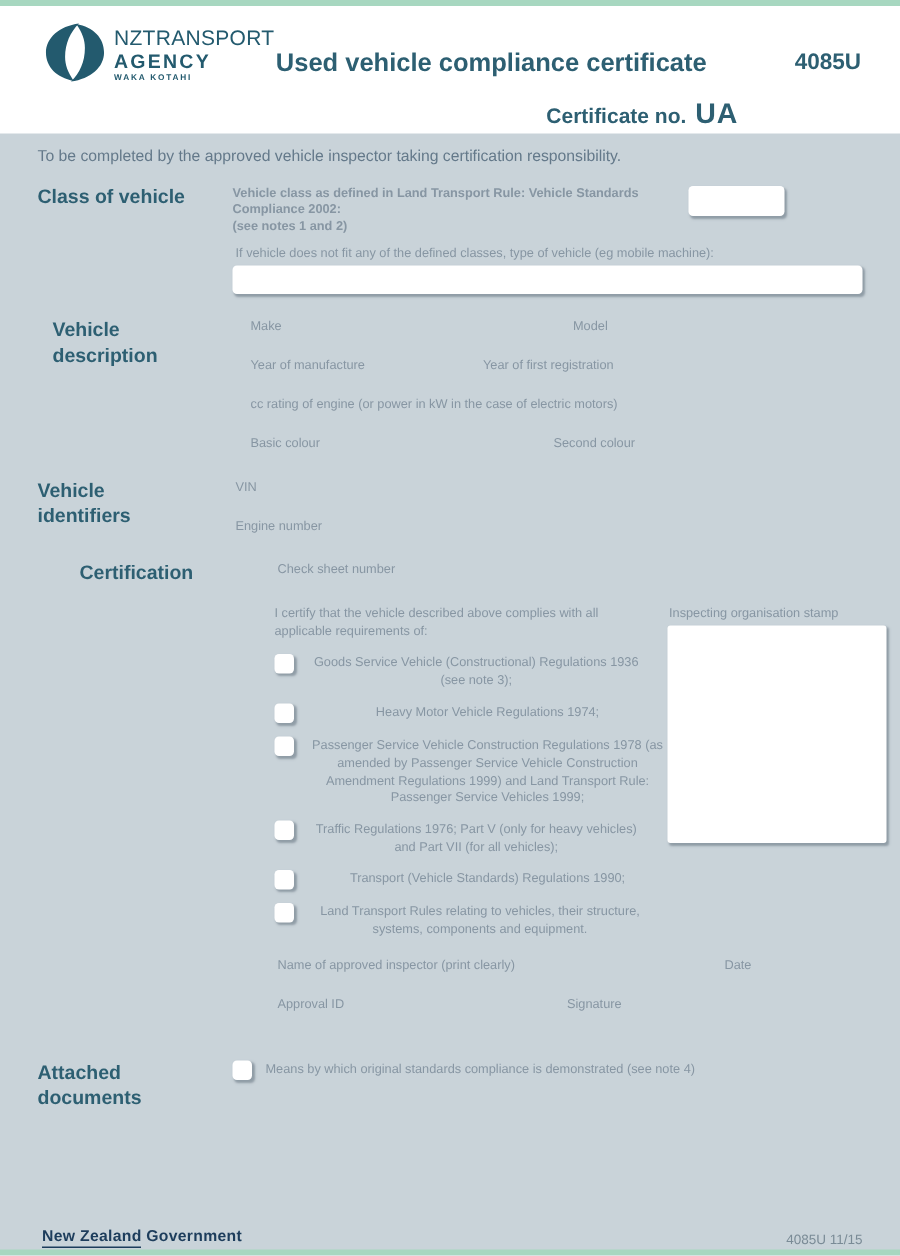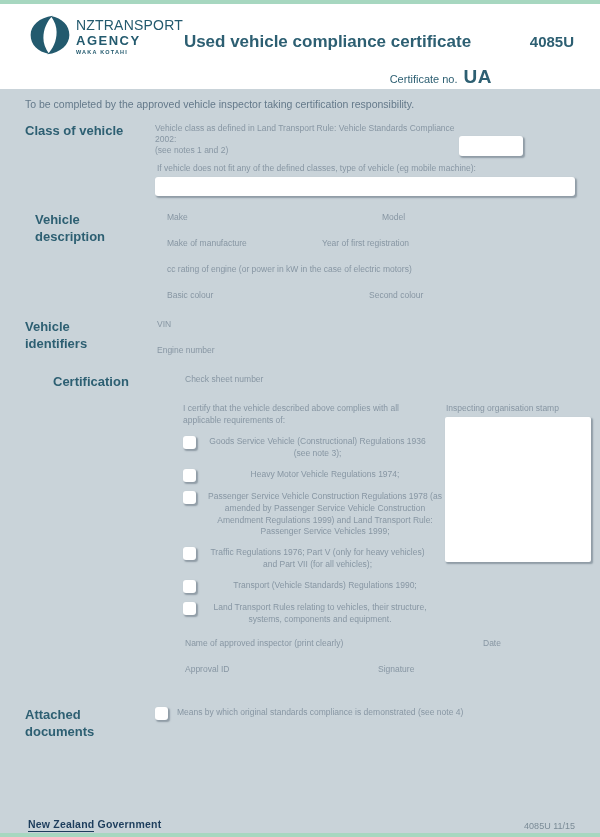--- a/index.html
+++ b/index.html
@@ -30,21 +30,21 @@
     text-align:center; font-size:17px; font-weight:bold; color:#2d5f72;
   }
   .form-number {
     position:absolute; right:26px; top:29px;
     font-size:15px; font-weight:bold; color:#2d5f72;
   }
   .cert-no {
     position:absolute; right:108px; top:62px;
     color:#2d5f72; display:flex; align-items:baseline; gap:6px;
   }
-  .cert-no-label { font-size:11px; font-weight:normal; }
+  .cert-no-label { font-size:14px; font-weight:bold; }
   .cert-no-value { font-size:19px; font-weight:bold; letter-spacing:0.5px; }
 
   .banner {
     margin:9px 25px 0 25px;
     font-size:10.5px; color:#64798a;
   }
 
   .section {
     display:grid; grid-template-columns:130px 420px;
     padding:0 25px;
@@ -55,21 +55,21 @@
   }
   .flabel { font-size:8.5px; color:#8796a3; line-height:1.3; }
   .box {
     background:#ffffff; border-radius:3px; height:19px;
     box-shadow:1.5px 1.5px 1.5px rgba(96,112,124,0.55);
   }
   .field { display:flex; flex-direction:row; }
   .field .flabel { margin-bottom:3px; margin-left:2px; }
   .frow { display:flex; margin-bottom:7px; }
 
-  .class-row { display:flex; align-items:flex-end; }
+  .class-row { display:flex; align-items:flex-start;font-weight:bold; }
   .class-labels { flex:1; }
   .class-box { width:64px; height:20px; margin-right:52px; margin-top:1px; }
 
   .checkbox {
     width:13px; height:13px; flex:0 0 13px;
     background:#ffffff; border-radius:3px;
     box-shadow:1.5px 1.5px 1.5px rgba(96,112,124,0.55);
   }
   .cb-row { display:flex; align-items:flex-start; }
   .cb-row .cb-label { margin-left:9px; font-size:8.5px; color:#8796a3; line-height:1.4;text-align:center; }
@@ -153,21 +153,21 @@
           <div class="flabel">Make</div>
           <div class="box"></div>
         </div>
         <div class="field" style="flex:1;">
           <div class="flabel">Model</div>
           <div class="box"></div>
         </div>
       </div>
       <div class="frow" style="gap:5px;">
         <div class="field" style="width:150px;">
-          <div class="flabel">Make of manufacture</div>
+          <div class="flabel">Year of manufacture</div>
           <div class="box"></div>
         </div>
         <div class="field" style="width:145px;">
           <div class="flabel">Year of first registration</div>
           <div class="box"></div>
         </div>
       </div>
       <div class="frow">
         <div class="field" style="width:300px;">
           <div class="flabel">cc rating of engine (or power in kW in the case of electric motors)</div>

